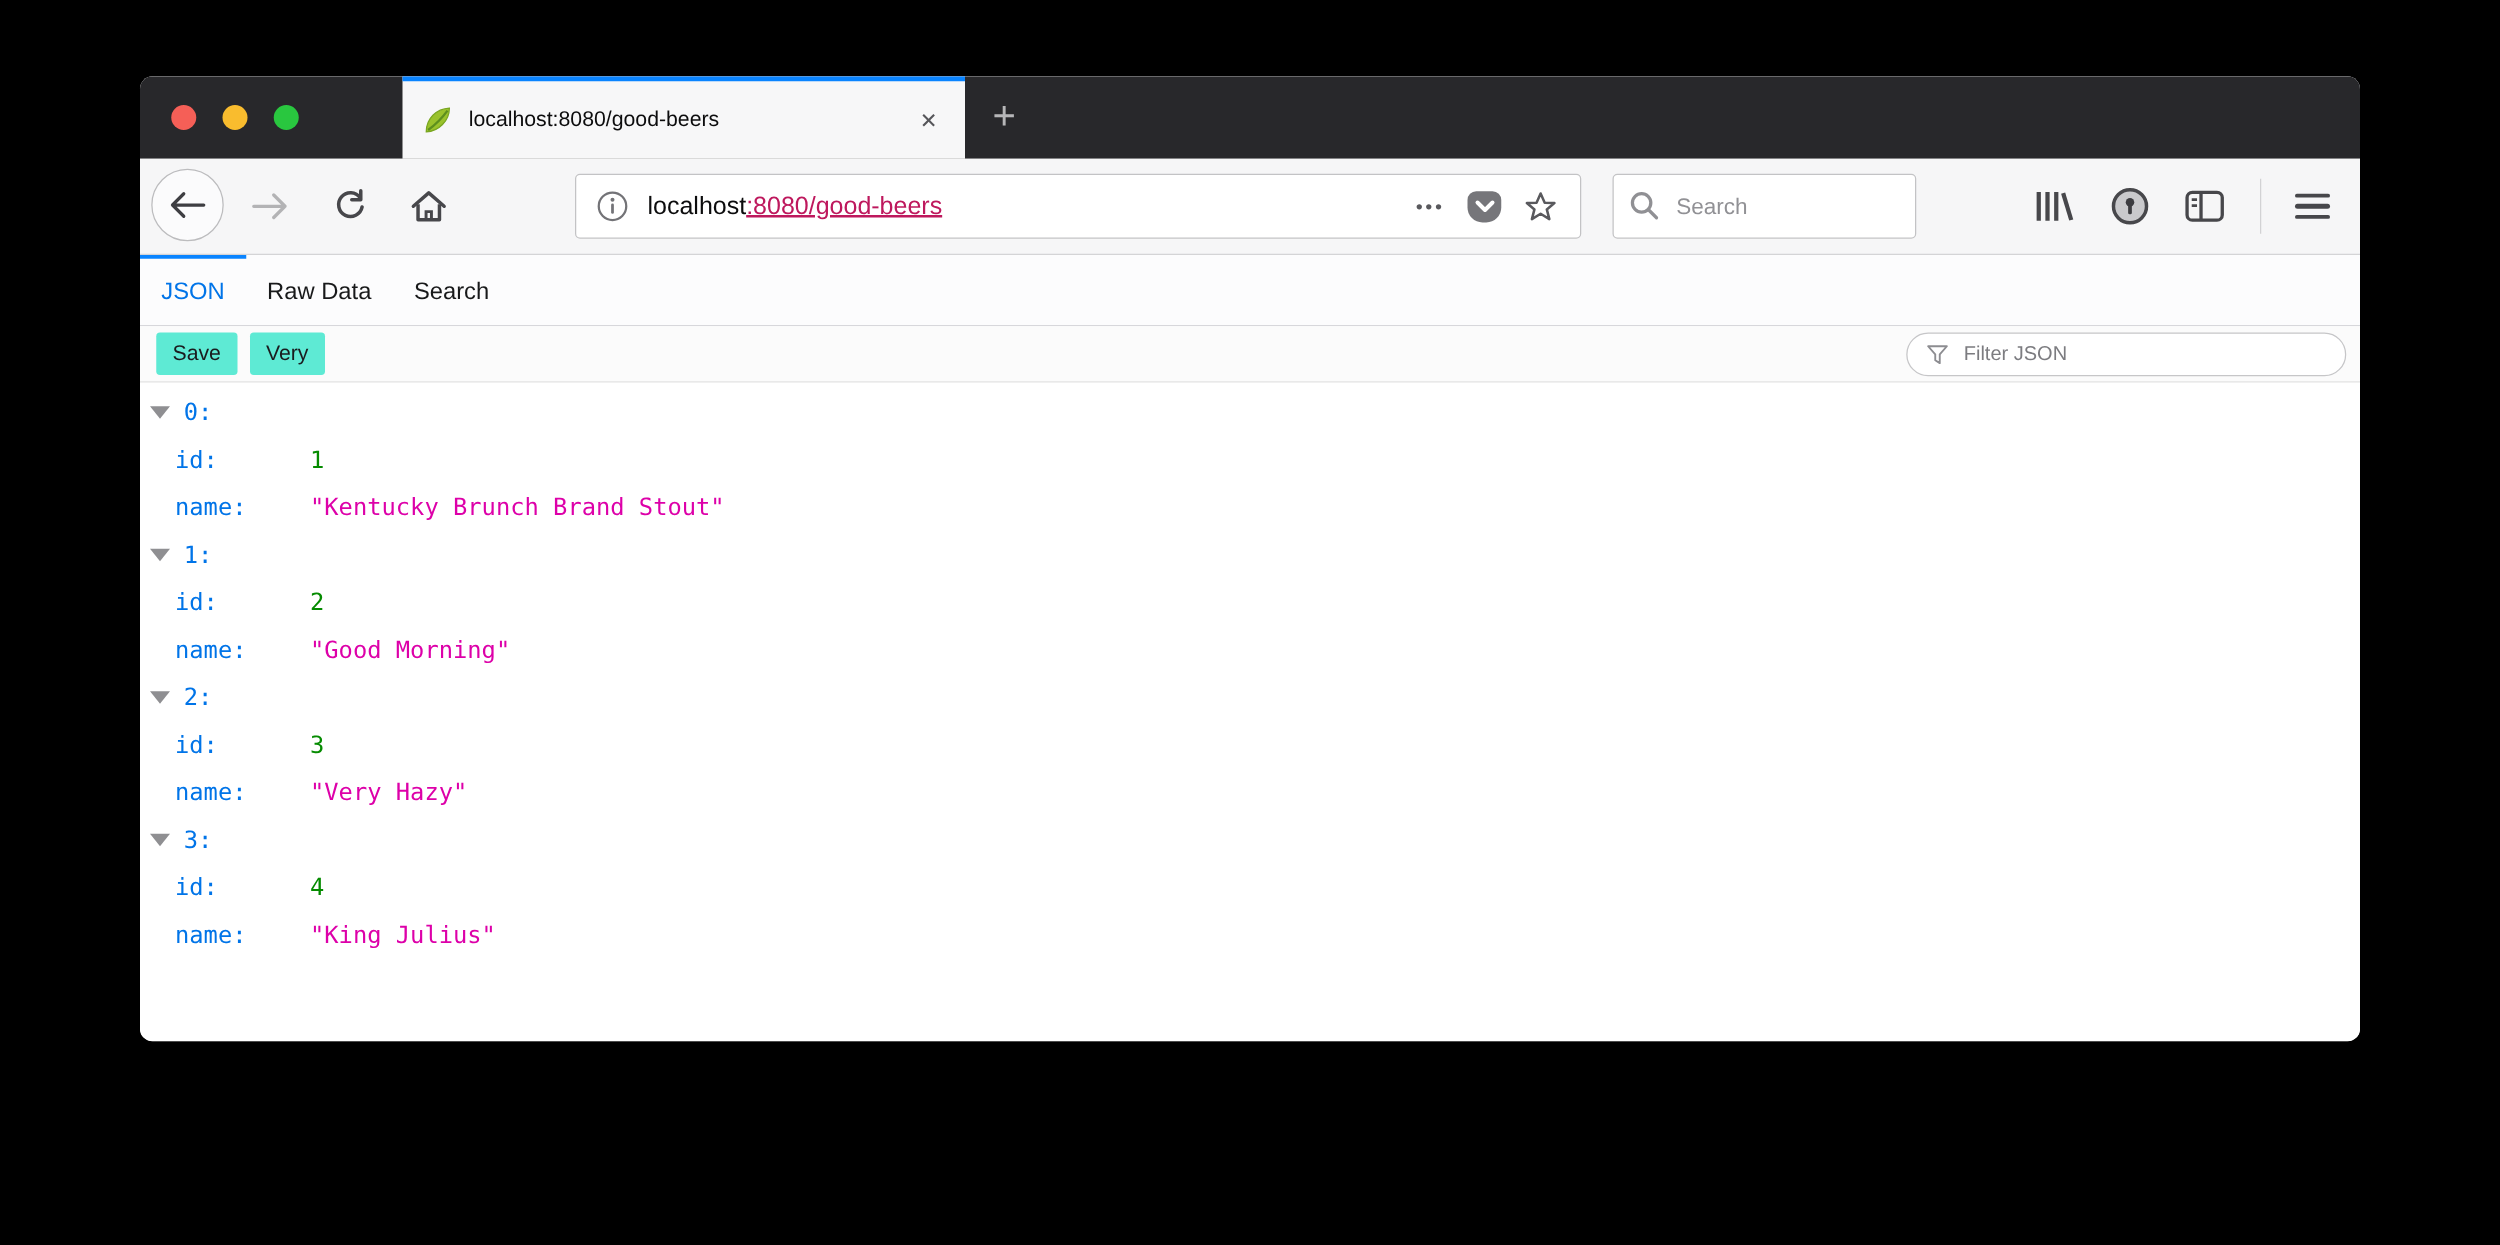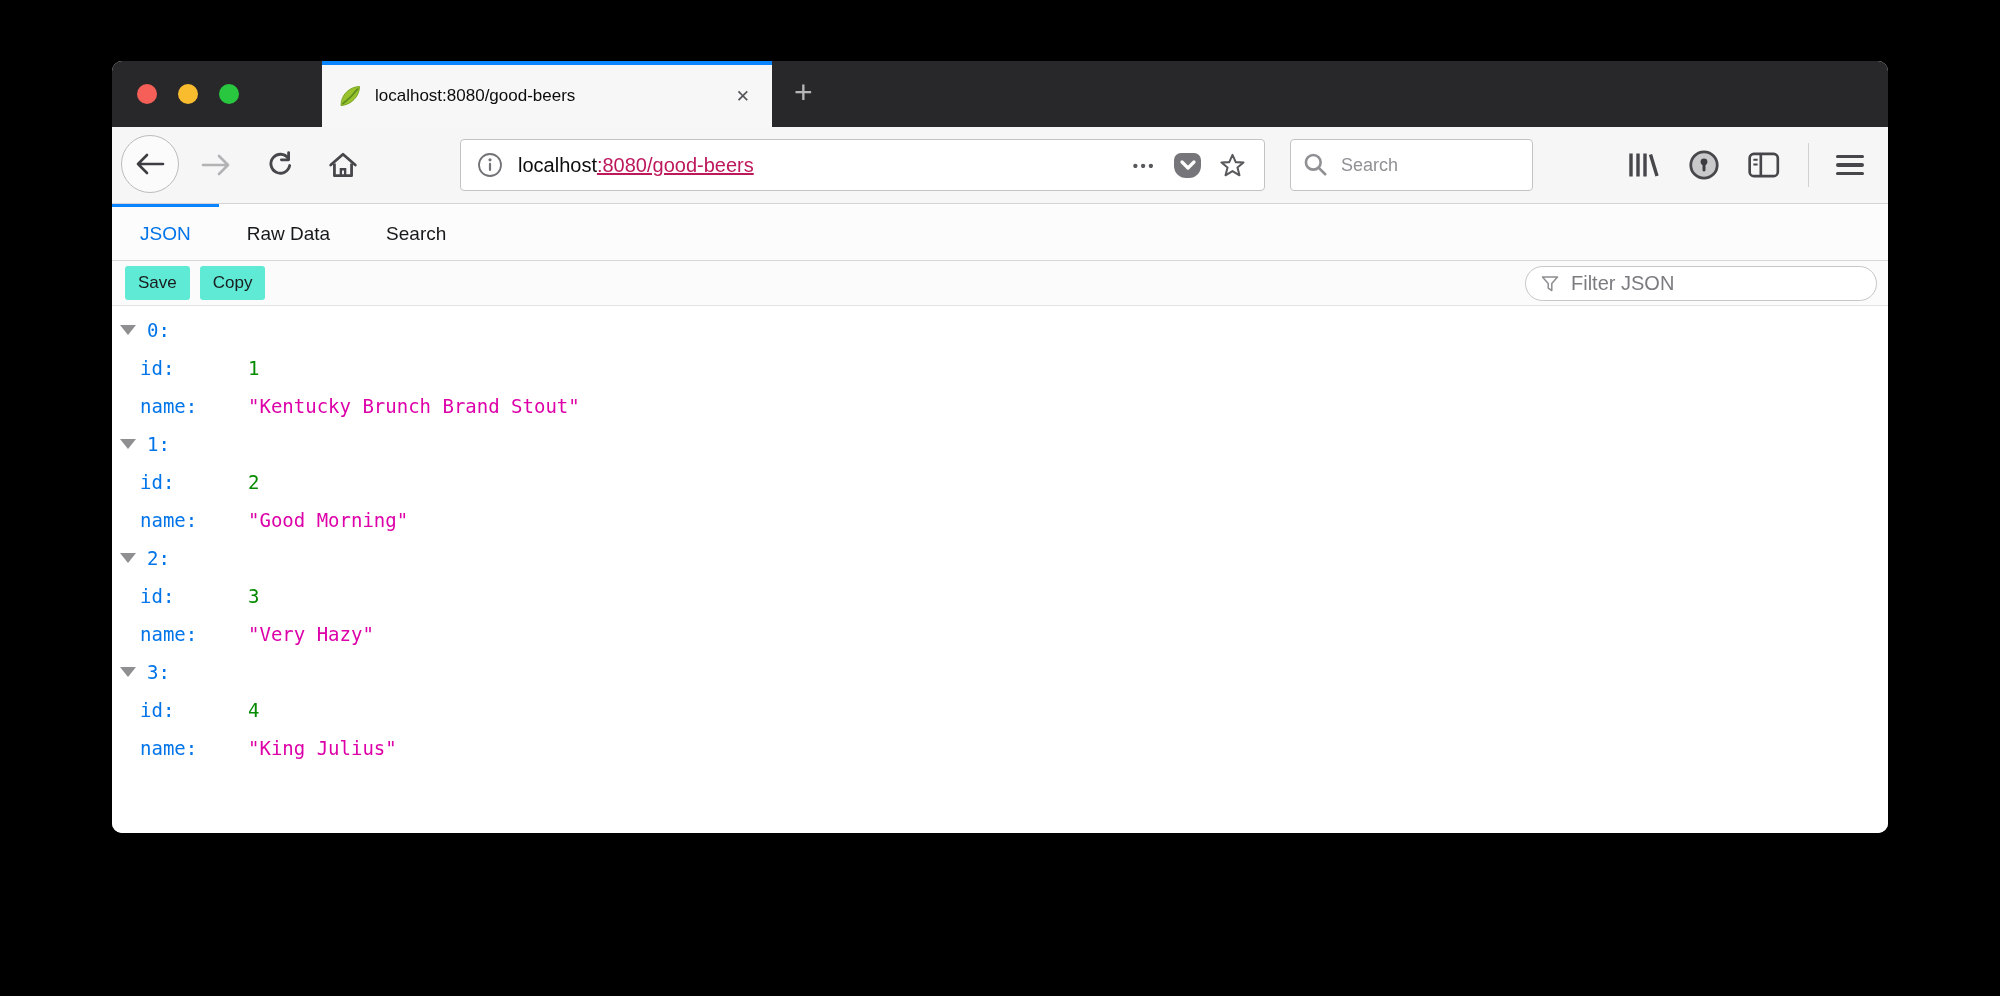--- a/index.html
+++ b/index.html
@@ -53,32 +53,32 @@
   .searchbox input { border:none; outline:none; font-size:18px; color:#3f3f43; width:100%;
     font-family:inherit; background:transparent; }
   .searchbox input::placeholder { color:#919195; }
   .right-icons { position:absolute; right:24px; top:0; height:100%; display:flex; align-items:center; gap:27px; }
   .right-icons > * { display:flex; }
   .vdivider { width:1px; height:44px; background:#d2d2d4; }
   .hamburger { display:flex; flex-direction:column; gap:5px; }
   .hamburger i { width:28px; height:3.4px; background:#47474b; border-radius:2px; display:block; }
   
   .vtabs { height:57px; background:#fcfcfd; border-bottom:1px solid #d7d7db; display:flex; flex:none; font-size:19px; }
-  .vtab { padding:0 28px; display:flex; align-items:center; color:#18191a; border-top:3px solid transparent; cursor:default; }
+  .vtab { padding:0 17px; display:flex; align-items:center; color:#18191a; border-top:3px solid transparent; cursor:default; }
   .vtab.active { color:#0074e8; border-top-color:#0a84ff; }
   
   .actionsbar { height:45px; background:#fbfbfb; border-bottom:1px solid #e3e3e4; flex:none;
     display:flex; align-items:center; position:relative; }
   .abtn { height:34px; background:#5eead4; border:none; border-radius:3px; font-size:17px; color:#1a1b1e;
     display:flex; align-items:center; padding:0 13px; margin-left:13px; font-family:inherit; }
   .abtn + .abtn { margin-left:10px; }
   .filter { position:absolute; right:11px; top:5px; width:352px; height:35px; border:1px solid #c6c6c8;
     border-radius:18px; display:flex; align-items:center; padding:0 14px; background:#fff; }
   .filter svg { flex:none; margin-right:9px; }
-  .filter input { border:none; outline:none; font-size:20px; width:100%; font-family:inherit;
+  .filter input { border:none; outline:none; font-size:16px; width:100%; font-family:inherit;
     background:transparent; color:#3f3f43; }
   .filter input::placeholder { color:#7c7c80; }
   
   .content { flex:1; background:#fff; font-family:"DejaVu Sans Mono", monospace; font-size:19px; padding-top:5px; overflow:hidden; }
   .trow { height:38px; display:flex; align-items:center; white-space:pre; }
   .twisty { width:0; height:0; border-left:8px solid transparent; border-right:8px solid transparent;
     border-top:10px solid #8f8f92; margin-left:8px; margin-right:11px; flex:none; }
   .idx { color:#0074e8; }
   .key { color:#0074e8; margin-left:28px; width:108px; flex:none; }
   .val-num { color:#058b00; }
@@ -194,21 +194,21 @@
   </div>
 
   <div class="vtabs">
     <div class="vtab active">JSON</div>
     <div class="vtab">Raw Data</div>
     <div class="vtab">Search</div>
   </div>
 
   <div class="actionsbar">
     <button class="abtn">Save</button>
-    <button class="abtn">Copy</button>
+    <button class="abtn">Very</button>
     <div class="filter">
       <svg width="20" height="20" viewBox="0 0 20 20">
         <path d="M2.5 3 H17.5 L11.8 9.5 V16.5 L8.2 14.2 V9.5 Z" stroke="#8d8d91" stroke-width="1.5" fill="none" stroke-linejoin="round"></path>
       </svg>
       <input placeholder="Filter JSON" style="">
     </div>
   </div>
 
   <div class="content">
 

